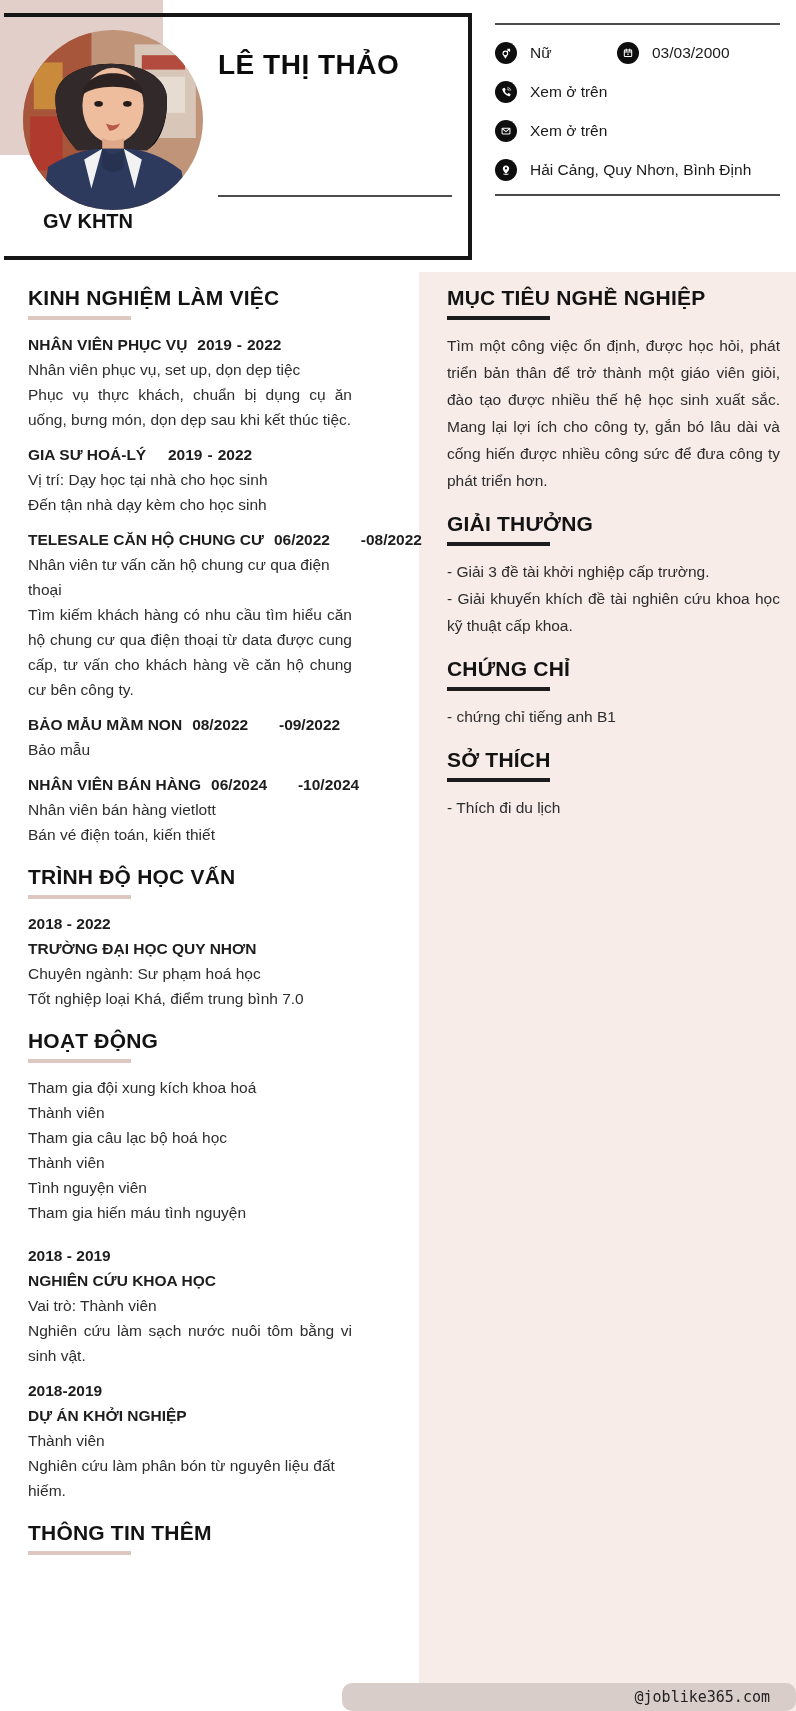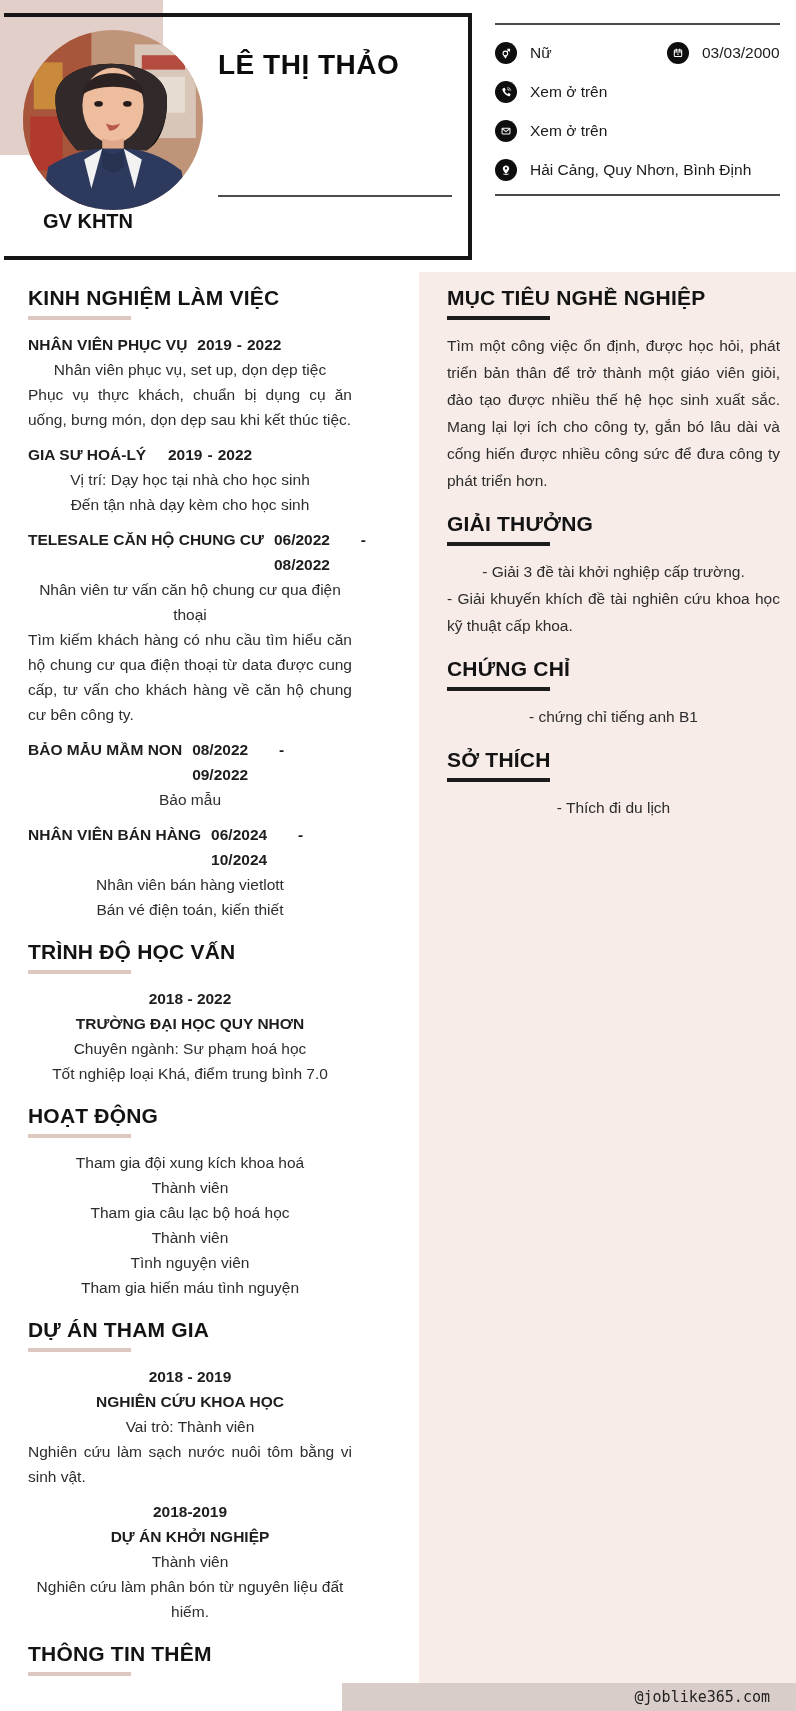--- a/index.html
+++ b/index.html
@@ -22,54 +22,54 @@
   .name{position:absolute;left:218px;top:36px;width:240px;font-size:28px;line-height:57px;
     font-weight:700;letter-spacing:.5px;color:#0c0c0c;}
   .name-underline{position:absolute;left:218px;top:195px;width:234px;height:2px;background:#4d4d4d;}
   
   .contact{position:absolute;left:495px;top:23px;width:285px;}
   .contact-line{height:2px;background:#4a4a4a;}
   .contact-rows{padding:17px 0 13px 0;}
   .contact-row{display:flex;align-items:center;margin-bottom:17px;}
   .contact-row:last-child{margin-bottom:0;}
   .contact-cell{display:flex;align-items:center;}
-  .cell-gender{width:172px;}
+  .cell-gender{width:122px;}
   .cicon{width:22px;height:22px;border-radius:50%;background:#0e0e0e;display:flex;
     align-items:center;justify-content:center;flex:0 0 22px;}
   .cicon svg{display:block;}
   .contact-text{margin-left:13px;font-size:15.5px;color:#1a1a1a;white-space:nowrap;}
   
   .right-col-bg{position:absolute;left:419px;top:272px;width:377px;height:1439px;background:var(--panel_pink);}
   .left-col{position:absolute;left:28px;top:278px;width:324px;}
   .right-col{position:absolute;left:447px;top:278px;width:333px;}
   
   .sec{margin-top:18px;}
   .sec:first-child{margin-top:8px;}
   .sec-h{position:relative;margin:0 0 22px 0;font-size:21px;line-height:24px;font-weight:700;
     color:#131313;letter-spacing:.2px;}
   .sec-h::after{content:"";position:absolute;left:0;bottom:-10px;width:103px;height:4px;}
   .left-col .sec-h::after{background:var(--underline_pink);}
   .right-col .sec-h::after{background:#1c1c1c;}
-  p{margin:0;font-size:15.5px;line-height:25px;text-align:center;}
+  p{margin:0;font-size:15.5px;line-height:25px;}
   .right-col p{line-height:27px;}
   .just{text-align:justify;}
   .bold{font-weight:700;color:#1d1d1d;}
   
   .job{margin-top:10px;}
   .job:first-of-type{margin-top:0;}
   .job-head{display:flex;align-items:flex-start;font-weight:700;color:#1d1d1d;
     font-size:15.5px;line-height:25px;}
   .job-title{flex:0 0 auto;min-width:140px;padding-right:10px;white-space:nowrap;}
   .job-date.one{display:inline-flex;gap:5px;}
-  .job-date.two{display:inline-flex;flex-direction:column;}
+  .job-date.two{display:inline-flex;flex-direction:row;}
   .job-date .date-row{display:flex;justify-content:space-between;width:92px;}
   
   .footer-strip{position:absolute;left:342px;top:1683px;width:454px;height:28px;
     background:var(--footer_strip);display:flex;align-items:center;justify-content:flex-end;
-    padding-right:26px;}
+    padding-right:26px;border-radius:10px;}
   .footer-strip span{font-family:"DejaVu Sans Mono","Liberation Mono",monospace;
     font-size:15px;color:#222222;}
 </style>
 </head>
 <body>
 
 <div class="pink-square"></div>
 <div class="header-frame"></div>
 
 <div class="photo">
@@ -262,21 +262,20 @@
     <h2 class="sec-h">HOẠT ĐỘNG</h2>
     <p>Tham gia đội xung kích khoa hoá</p>
     <p>Thành viên</p>
     <p>Tham gia câu lạc bộ hoá học</p>
     <p>Thành viên</p>
     <p>Tình nguyện viên</p>
     <p>Tham gia hiến máu tình nguyện</p>
   </section>
 
   <section class="sec">
-    <h2 class="sec-h">DỰ ÁN THAM GIA</h2>
     <div class="job">
       <p class="bold">2018 - 2019</p>
       <p class="bold">NGHIÊN CỨU KHOA HỌC</p>
       <p>Vai trò: Thành viên</p>
       <p class="just">Nghiên cứu làm sạch nước nuôi tôm bằng vi sinh vật.</p>
     </div>
     <div class="job">
       <p class="bold">2018-2019</p>
       <p class="bold">DỰ ÁN KHỞI NGHIỆP</p>
       <p>Thành viên</p>

